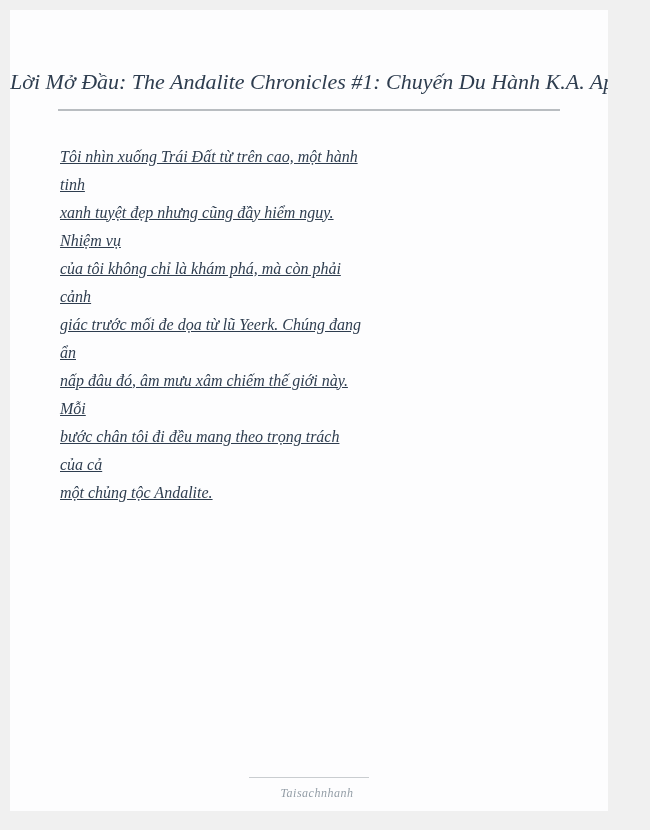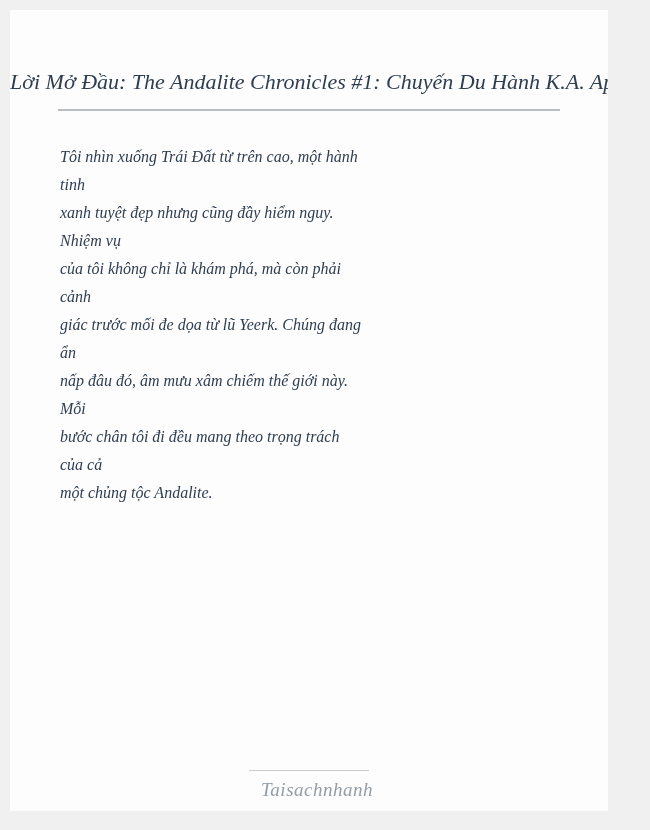--- a/index.html
+++ b/index.html
@@ -39,37 +39,38 @@
     width: 502px;
     margin: 13px auto 0 auto;
   }
   .body-text {
     margin: 32px 38px 0 50px;
     font-style: italic;
     font-size: 16px;
     line-height: 28px;
     color: #2e3d4f;
     white-space: pre-line;
+    text-decoration: underline;
   }
   .page-footer {
     position: absolute;
     left: 0;
     right: 0;
     bottom: 10px;
     text-align: center;
   }
   .footer-rule {
     width: 120px;
     margin: 0 auto 8px auto;
     border: none;
     border-top: 1px solid #c9cdd0;
   }
   .footer-brand {
     font-style: italic;
-    font-size: 19px;
+    font-size: 12px;
     letter-spacing: 0.5px;
     color: #939da6;
     padding-left: 16px;
   }
 </style>
 </head>
 <body>
 
 <div class="paper">
 

